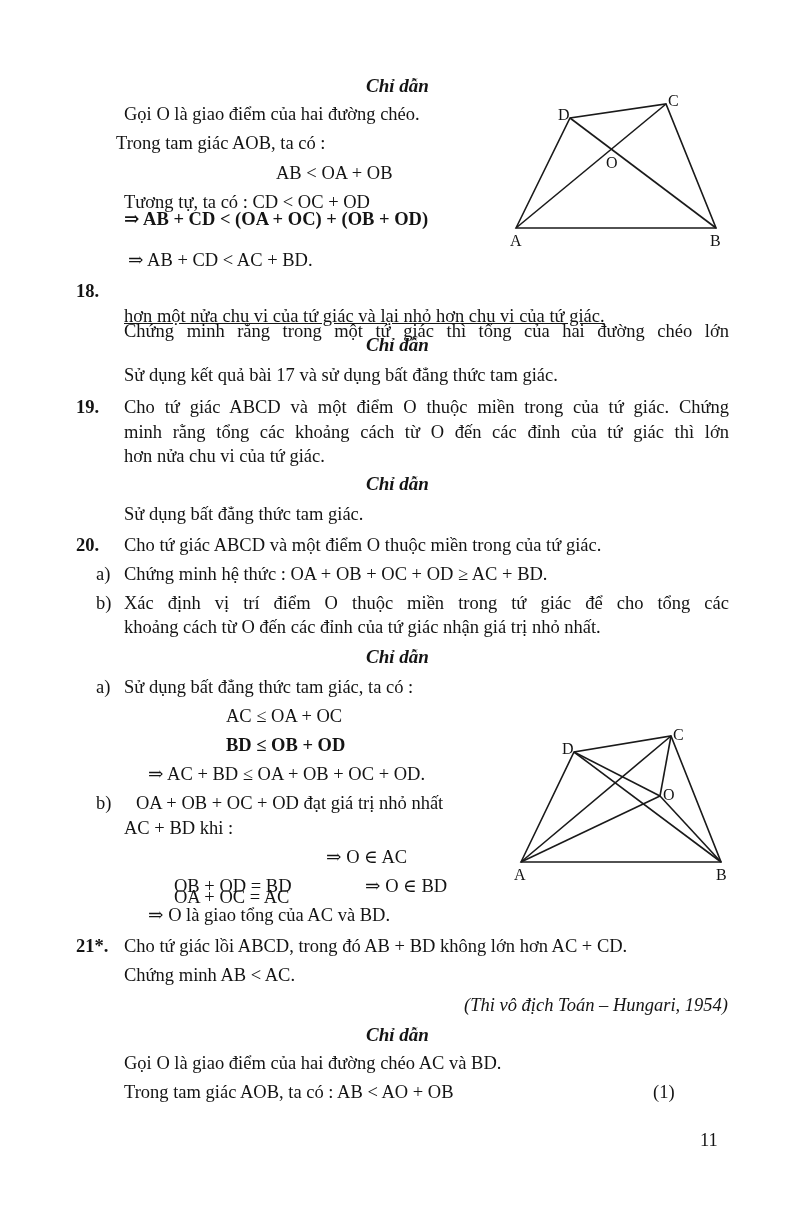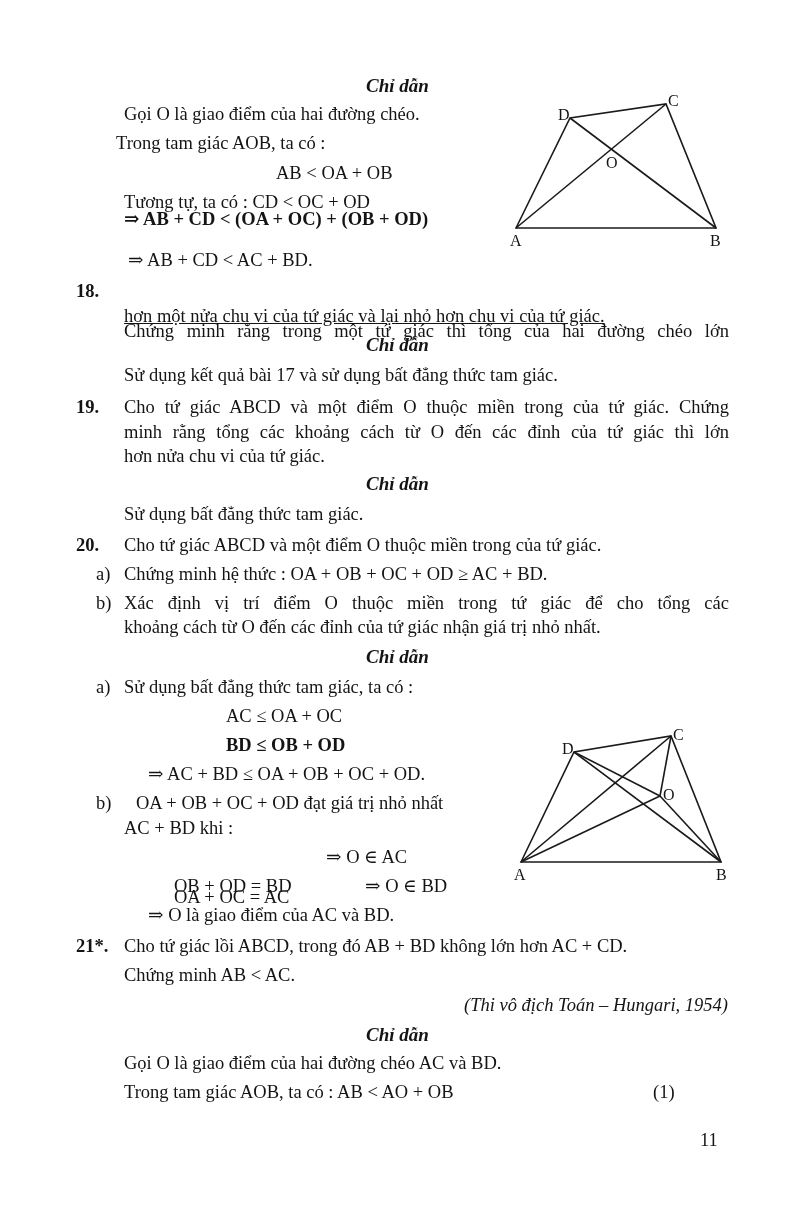--- a/index.html
+++ b/index.html
@@ -77,21 +77,21 @@
   <div class="ln" style="left:226px; top:733px;font-weight:bold;">BD ≤ OB + OD</div>
   <div class="ln" style="left:148px; top:762px;">⇒ AC + BD ≤ OA + OB + OC + OD.</div>
 
   <div class="ln" style="left:96px; top:791px;">b)</div>
   <div class="ln" style="left:136px; top:791px;">OA + OB + OC + OD đạt giá trị nhỏ nhất</div>
   <div class="ln" style="left:124px; top:816px;">AC + BD khi :</div>
   <div class="ln" style="left:174px; top:845px;margin-top:40px;">OA + OC = AC</div>
   <div class="ln" style="left:326px; top:845px;">⇒ O ∈ AC</div>
   <div class="ln" style="left:174px; top:874px;">OB + OD = BD</div>
   <div class="ln" style="left:326px; top:874px;margin-left:39px;">⇒ O ∈ BD</div>
-  <div class="ln" style="left:148px; top:903px;">⇒ O là giao điểm của AC và BD.</div>
+  <div class="ln" style="left:148px; top:903px;">⇒ O là giao tổng của AC và BD.</div>
 </div>
 
 <svg style="position:absolute; left:505px; top:720px;" width="245" height="170" viewBox="505 720 245 170">
   <polygon points="521,862 574,752 671,736 721,862"></polygon>
   <line x1="521" y1="862" x2="671" y2="736"></line>
   <line x1="721" y1="862" x2="574" y2="752"></line>
   <line x1="521" y1="862" x2="660" y2="796"></line>
   <line x1="721" y1="862" x2="660" y2="796"></line>
   <line x1="671" y1="736" x2="660" y2="796"></line>
   <line x1="574" y1="752" x2="660" y2="796"></line>

